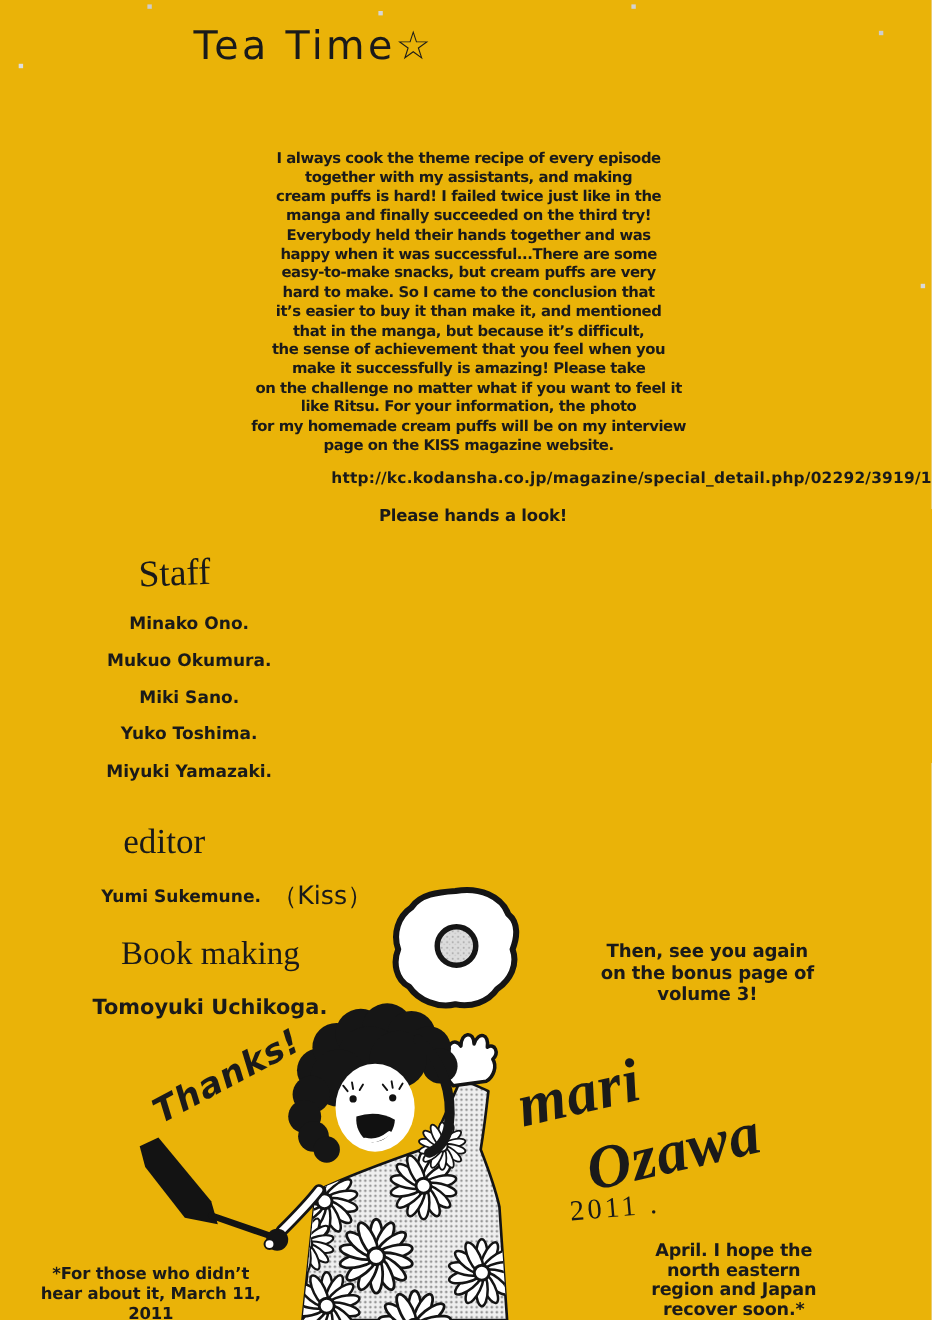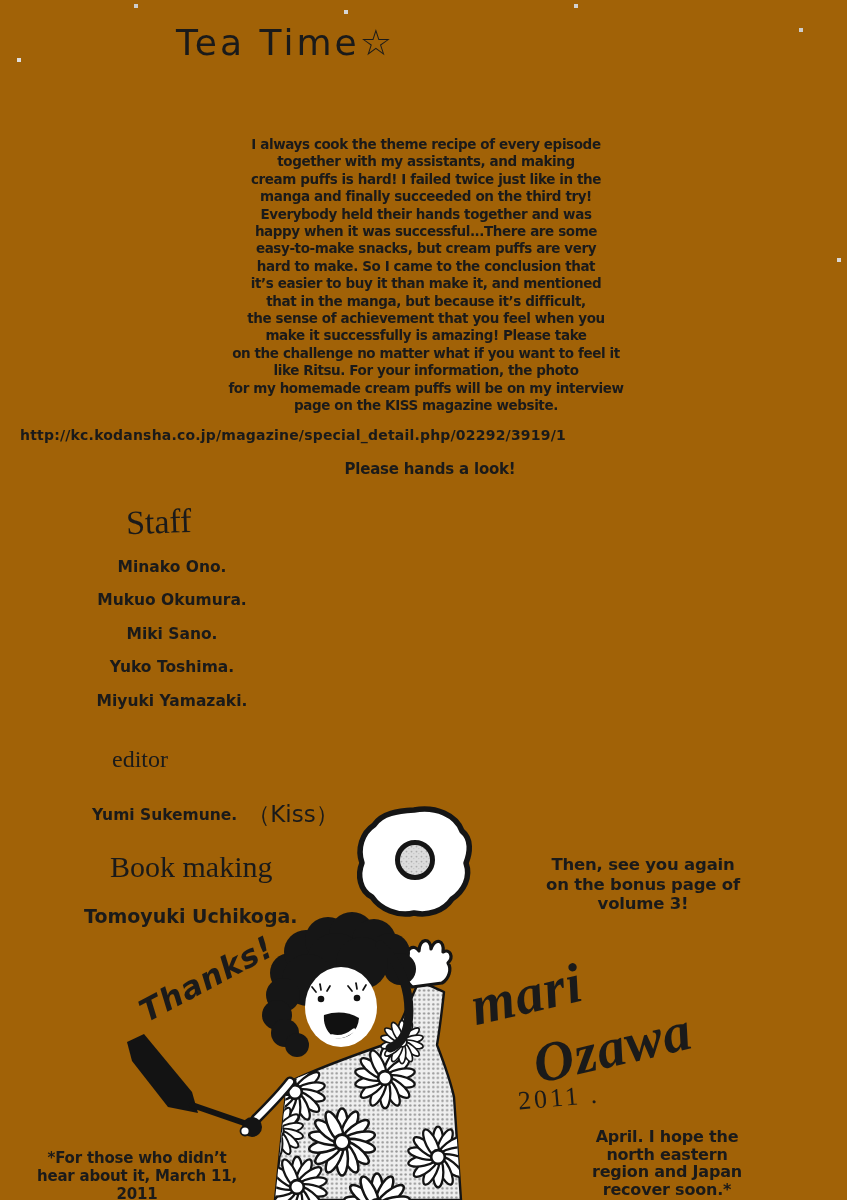--- a/index.html
+++ b/index.html
@@ -1,42 +1,42 @@
 <!DOCTYPE html>
 <html><head>
 <meta charset="utf-8">
 <style>
   html,body{margin:0;padding:0;background:#e9e9e9;}
   .page{
     position:relative;width:847px;height:1200px;margin:0 auto;
-    background:#a16207;color:#1a1a1a;overflow:hidden;
+    background:#eab308;color:#1a1a1a;overflow:hidden;
     font-family:"DejaVu Sans",sans-serif;
   }
   .abs{position:absolute;}
   .comic{font-weight:700;letter-spacing:-0.2px;margin-top:28px;}
   .pre{white-space:pre-line;}
   .hand{font-family:cursive;}
   .page-title{
     left:176px;top:22px;font-size:36px;letter-spacing:3px;font-weight:400;
   }
   .body-text{
     left:201px;top:108px;width:450px;text-align:center;
     font-size:13.5px;line-height:17.4px;letter-spacing:-0.4px;
   }
   .url-line{
-    left:20px;top:399px;width:827px;text-align:left;
+    left:20px;top:399px;width:827px;text-align:right;
     font-size:14px;letter-spacing:0.2px;
   }
   .closing-line{
     left:20px;top:432px;width:820px;text-align:center;font-size:15px;
   }
   .staff-heading{left:126px;top:503px;font-size:34px;transform:rotate(-2deg);}
   .staff-list{left:52px;top:551px;width:240px;text-align:center;}
   .staff-name{font-size:15.5px;font-weight:700;line-height:33.4px;}
-  .editor-heading{left:112px;top:746px;font-size:24px;}
+  .editor-heading{left:112px;top:746px;font-size:32px;}
   .editor-line{left:92px;top:797px;width:300px;display:flex;align-items:baseline;}
   .editor-name{font-size:15.5px;font-weight:700;}
   .editor-magazine{font-size:23px;font-weight:400;margin-left:10px;position:relative;top:2px;}
   .bookdesign-heading{left:110px;top:850px;font-size:30px;}
   .bookdesign-name{left:84px;top:905px;font-size:19px;font-weight:700;}
   .volume-note{
     left:543px;top:827px;width:200px;text-align:center;
     font-size:16.5px;line-height:19.5px;
   }
   .thanks-text{

